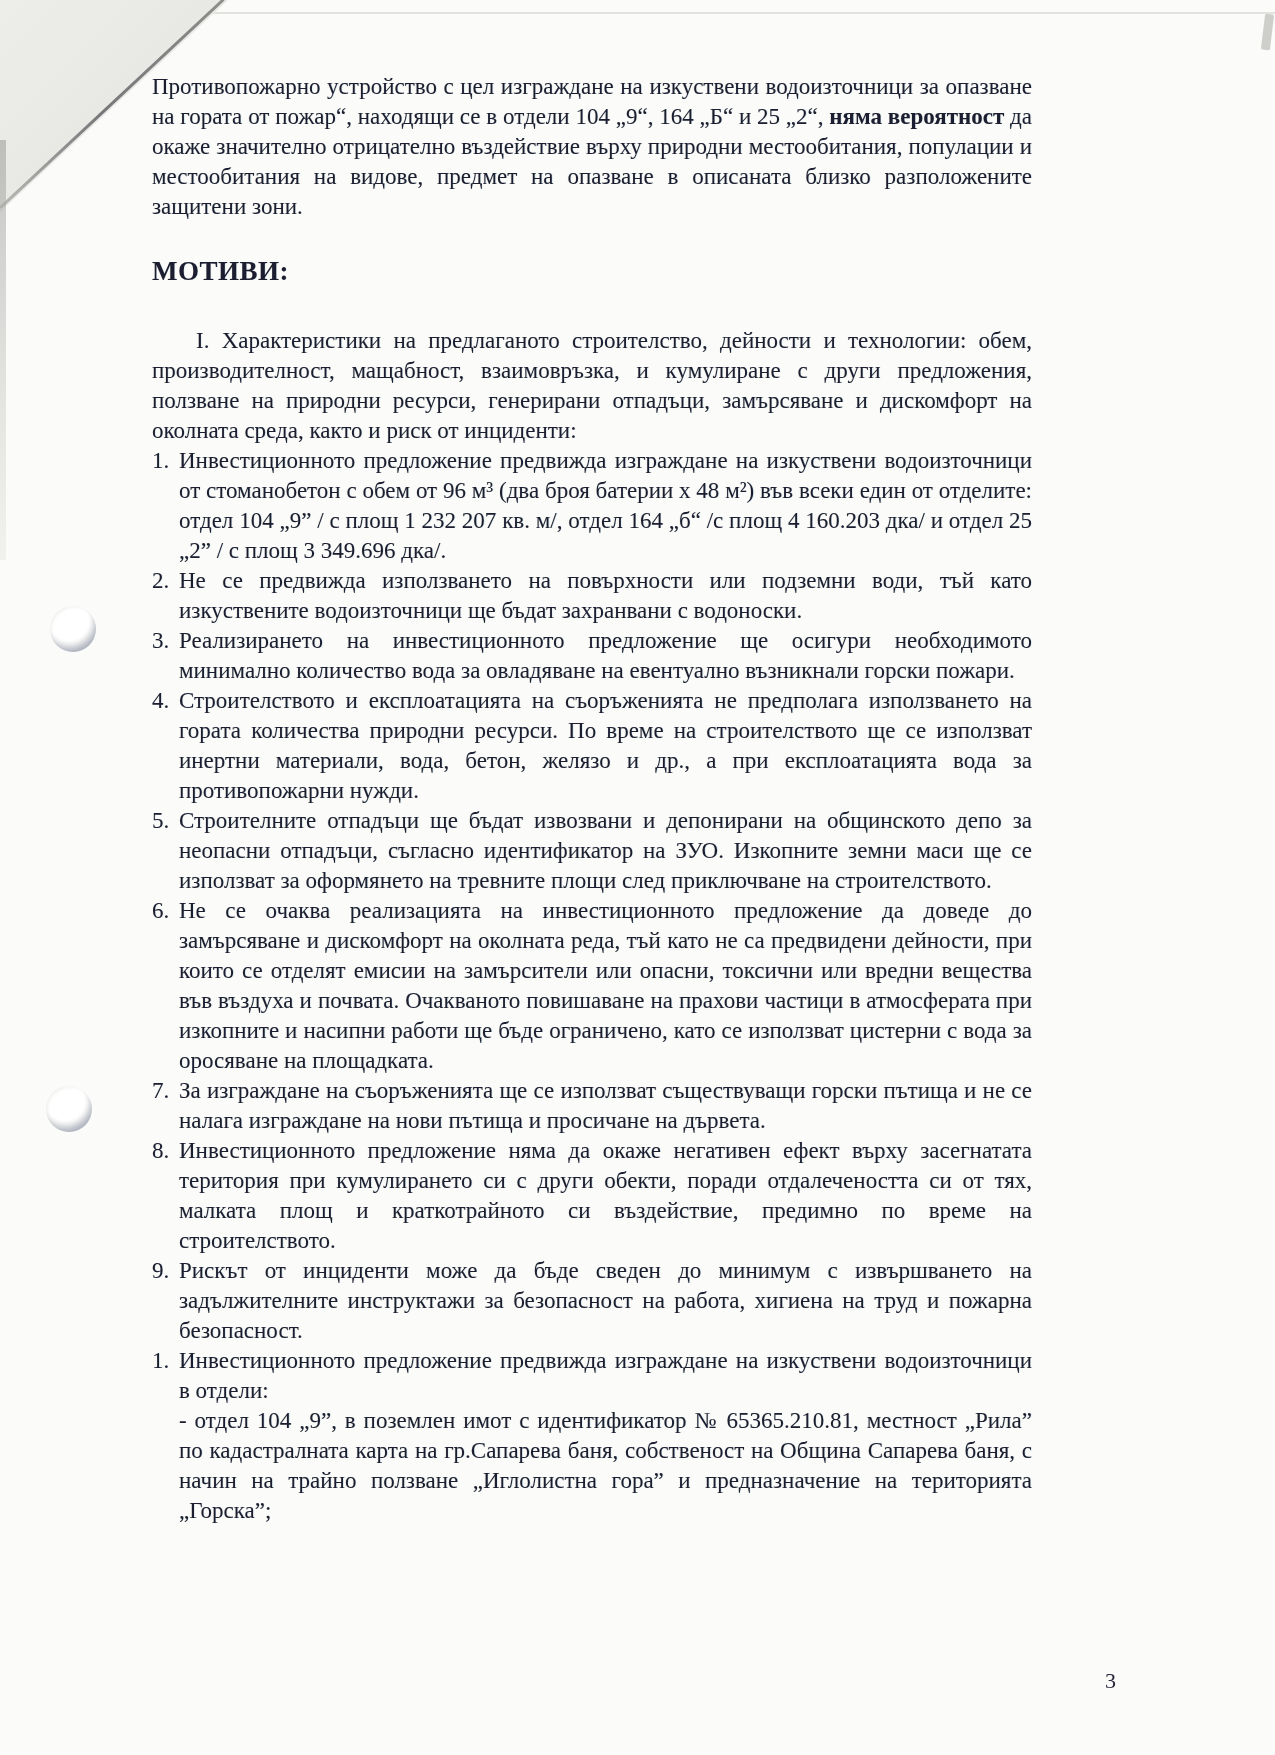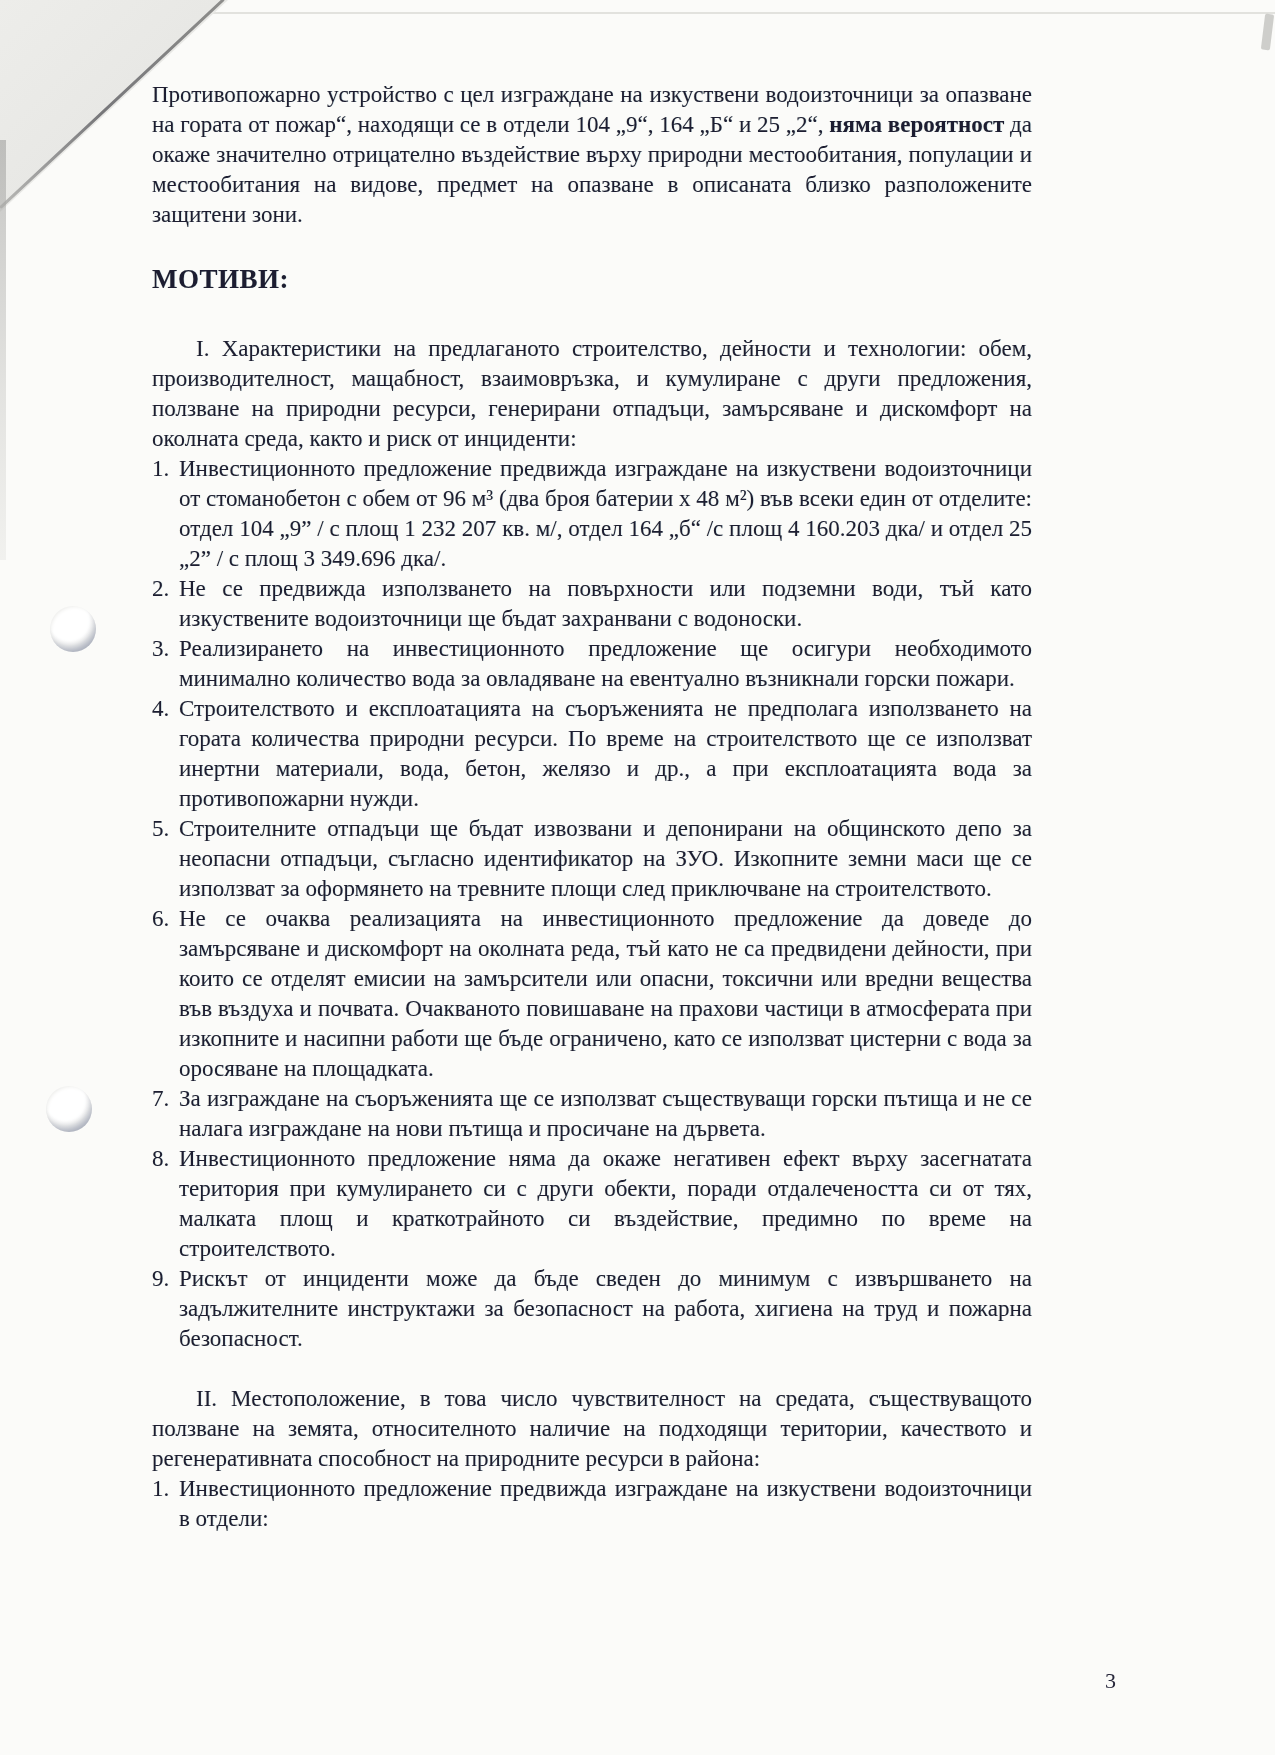--- a/index.html
+++ b/index.html
@@ -41,21 +41,21 @@
   .punch-hole {
     position: absolute; width: 46px; height: 46px; border-radius: 50%;
     background: radial-gradient(circle at 42% 32%, #ffffff 48%, #f4f4f2 62%, #fbfbf9 78%);
     box-shadow: inset -4px -8px 7px -4px #a9aebb, inset 2px 2px 4px -2px #e8e8e5;
   }
   .punch-hole.one { left: 50px; top: 606px; }
   .punch-hole.two { left: 46px; top: 1086px; }
 
   
   .doc {
-    position: absolute; left: 152px; top: 80px; width: 880px;
+    position: absolute; left: 152px; top: 72px; width: 880px;
     font-size: 23px; line-height: 30px;
     text-align: justify;
     text-shadow: 0.6px 0.3px 0 rgba(0,135,160,0.16), -0.6px -0.3px 0 rgba(125,95,0,0.10);
   }
   .doc p { margin: 0; }
   .bold { font-weight: bold; }
 
   .motives-heading {
     margin-top: 34px !important;
     font-weight: bold; font-size: 27px; letter-spacing: 0.5px;
@@ -131,26 +131,26 @@
     <div class="num-item">
       <span class="num-marker">8.</span>
       <div class="num-text">Инвестиционното предложение няма да окаже негативен ефект върху засегнатата територия при кумулирането си с други обекти, поради отдалечеността си от тях, малката площ и краткотрайното си въздействие, предимно по време на строителството.</div>
     </div>
     <div class="num-item">
       <span class="num-marker">9.</span>
       <div class="num-text">Рискът от инциденти може да бъде сведен до минимум с извършването на задължителните инструктажи  за безопасност на работа, хигиена на труд и пожарна безопасност.</div>
     </div>
   </div>
 
-  <p class="section-heading second">II. Местоположение, в това число чувствителност на средата, съществуващото ползване на земята, относителното наличие на подходящи територии, качеството и регенеративната способност на природните ресурси в района:</p>
 
   <div class="num-list">
     <div class="num-item">
       <span class="num-marker">1.</span>
       <div class="num-text">
         <p>Инвестиционното предложение предвижда изграждане на изкуствени водоизточници в отдели:</p>
+        <p>- отдел 104 „9”, в поземлен имот с идентификатор № 65365.210.81,  местност „Рила” по кадастралната карта на гр.Сапарева баня, собственост на Община Сапарева баня, с начин на трайно ползване „Иглолистна гора” и предназначение на територията „Горска”;</p>
       </div>
     </div>
   </div>
 
 </div>
 
 <div class="page-number">3</div>
 
 </body></html>

